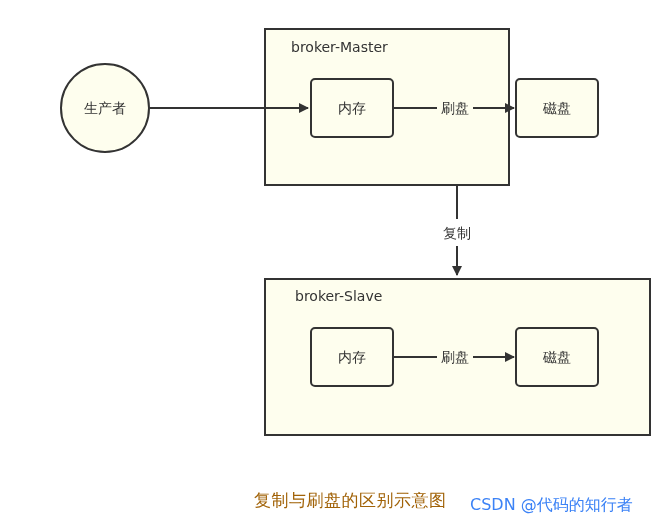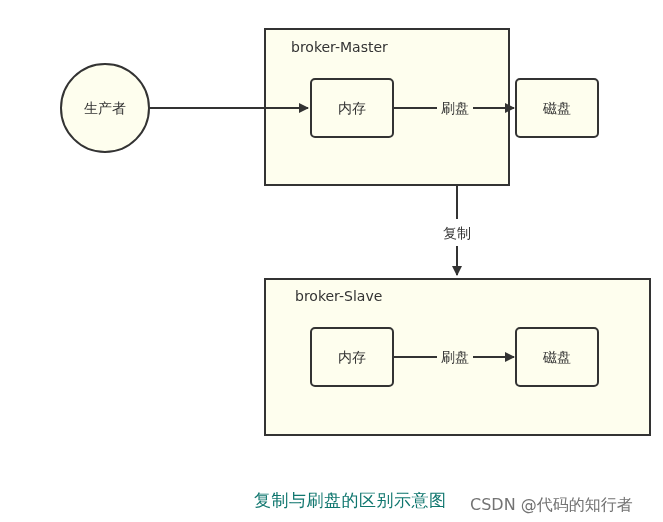--- a/index.html
+++ b/index.html
@@ -1,19 +1,19 @@
 <!DOCTYPE html>
 <html><head>
 <meta charset="utf-8">
 <style>
   html,body{margin:0;padding:0;background:#ffffff;}
   body{width:663px;height:522px;position:relative;overflow:hidden;font-family:"DejaVu Sans",sans-serif;}
   svg{position:absolute;left:0;top:0;}
-  .caption{position:absolute;left:254px;top:489px;font-size:17px;color:#0f766e;white-space:nowrap;letter-spacing:0.5px;}
-  .watermark{position:absolute;left:470px;top:495px;font-size:16px;color:#737373;white-space:nowrap;}
+  .caption{position:absolute;left:254px;top:489px;font-size:17px;color:#a16207;white-space:nowrap;letter-spacing:0.5px;}
+  .watermark{position:absolute;left:470px;top:495px;font-size:16px;color:#3b82f6;white-space:nowrap;}
 </style>
 </head>
 <body>
 
 <svg width="663" height="522" viewBox="0 0 663 522">
   <defs>
     <marker id="arrow" markerWidth="10" markerHeight="10" refX="9" refY="5" orient="auto" markerUnits="userSpaceOnUse">
       <path d="M0,0 L10,5 L0,10 z" fill="#333"></path>
     </marker>
   </defs>

